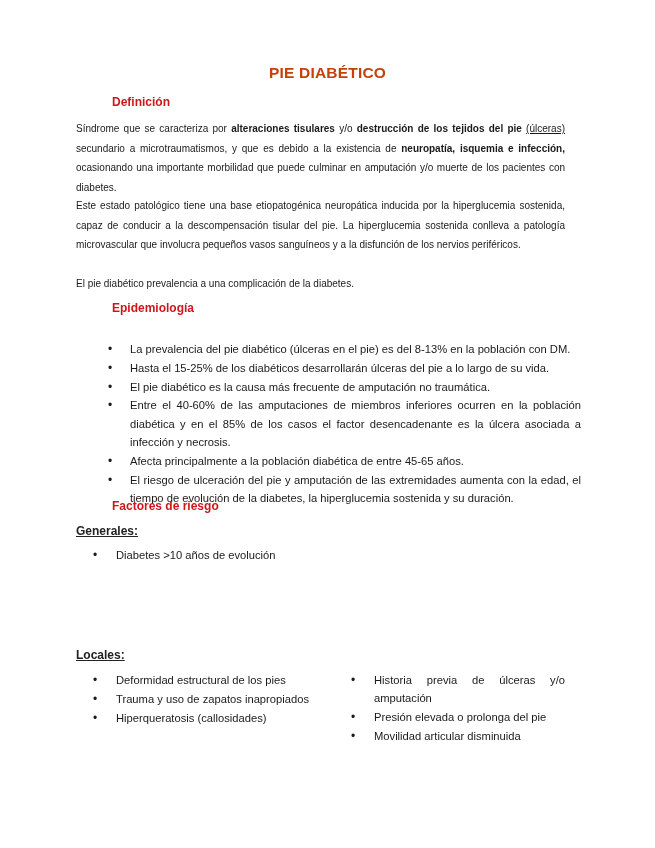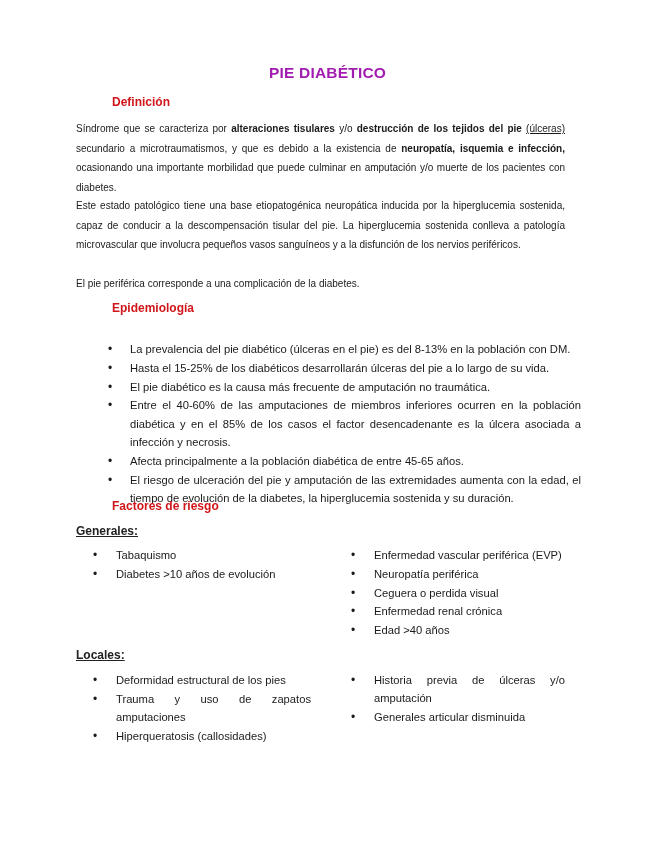--- a/index.html
+++ b/index.html
@@ -23,21 +23,21 @@
     }
     .title {
       position: absolute;
       top: 64px;
       left: 0;
       width: 655px;
       text-align: center;
       font-weight: bold;
       font-size: 15.5px;
       letter-spacing: 0.2px;
-      color: #a21caf;
+      color: #c2410c;
     }
     .heading {
       position: absolute;
       left: 76px;
       font-weight: bold;
       font-size: 12px;
       color: #d0161b;
       padding-left: 36px;
     }
     .sub-heading {
@@ -115,56 +115,49 @@
 <div class="page">
 
   <div class="title">PIE DIABÉTICO</div>
 
   <div class="heading" style="top:95px;">Definición</div>
 
   <div class="para" style="top:119px;"><span>Síndrome que se caracteriza por </span><b>alteraciones tisulares</b><span> y/o </span><b>destrucción de los tejidos del pie</b><span> </span><u>(úlceras)</u><span> secundario a microtraumatismos, y que es debido a la existencia de </span><b>neuropatía, isquemia e infección,</b><span> ocasionando una importante morbilidad que puede culminar en amputación y/o muerte de los pacientes con diabetes.</span></div>
 
   <div class="para" style="top:196px;">Este estado patológico tiene una base etiopatogénica neuropática inducida por la hiperglucemia sostenida, capaz de conducir a la descompensación tisular del pie. La hiperglucemia sostenida conlleva a patología microvascular que involucra pequeños vasos sanguíneos y a la disfunción de los nervios periféricos.</div>
 
-  <div class="para" style="top:274px;">El pie periférica corresponde a una complicación de la diabetes.</div>
+  <div class="para" style="top:274px;">El pie diabético prevalencia a una complicación de la diabetes.</div>
 
   <div class="heading" style="top:301px;">Epidemiología</div>
 
   <ul class="bullets" style="top:324px;">
     <li>La prevalencia del pie diabético (úlceras en el pie) es del 8-13% en la población con DM.</li>
     <li>Hasta el 15-25% de los diabéticos desarrollarán úlceras del pie a lo largo de su vida.</li>
     <li>El pie diabético es la causa más frecuente de amputación no traumática.</li>
     <li>Entre el 40-60% de las amputaciones de miembros inferiores ocurren en la población diabética y en el 85% de los casos el factor desencadenante es la úlcera asociada a infección y necrosis.</li>
     <li>Afecta principalmente a la población diabética de entre 45-65 años.</li>
     <li>El riesgo de ulceración del pie y amputación de las extremidades aumenta con la edad, el tiempo de evolución de la diabetes, la hiperglucemia sostenida y su duración.</li>
   </ul>
 
   <div class="heading" style="top:499px;">Factores de riesgo</div>
 
   <div class="sub-heading" style="top:524px;">Generales:</div>
 
   <ul class="col left" style="top:546px;">
-    <li>Tabaquismo</li>
     <li>Diabetes &gt;10 años de evolución</li>
   </ul>
 
-  <ul class="col right" style="top:546px;">
-    <li>Enfermedad vascular periférica (EVP)</li>
-    <li>Neuropatía periférica</li>
-    <li>Ceguera o perdida visual</li>
-    <li>Enfermedad renal crónica</li>
-    <li>Edad &gt;40 años</li>
-  </ul>
 
   <div class="sub-heading" style="top:648px;">Locales:</div>
 
   <ul class="col left justify-last" style="top:671px;">
     <li>Deformidad estructural de los pies</li>
-    <li>Trauma y uso de zapatos amputaciones</li>
+    <li>Trauma y uso de zapatos inapropiados</li>
     <li>Hiperqueratosis (callosidades)</li>
   </ul>
 
   <ul class="col right" style="top:671px;">
     <li>Historia previa de úlceras y/o amputación</li>
-    <li>Generales articular disminuida</li>
+    <li>Presión elevada o prolonga del pie</li>
+    <li>Movilidad articular disminuida</li>
   </ul>
 
 </div>
 
 </body></html>

